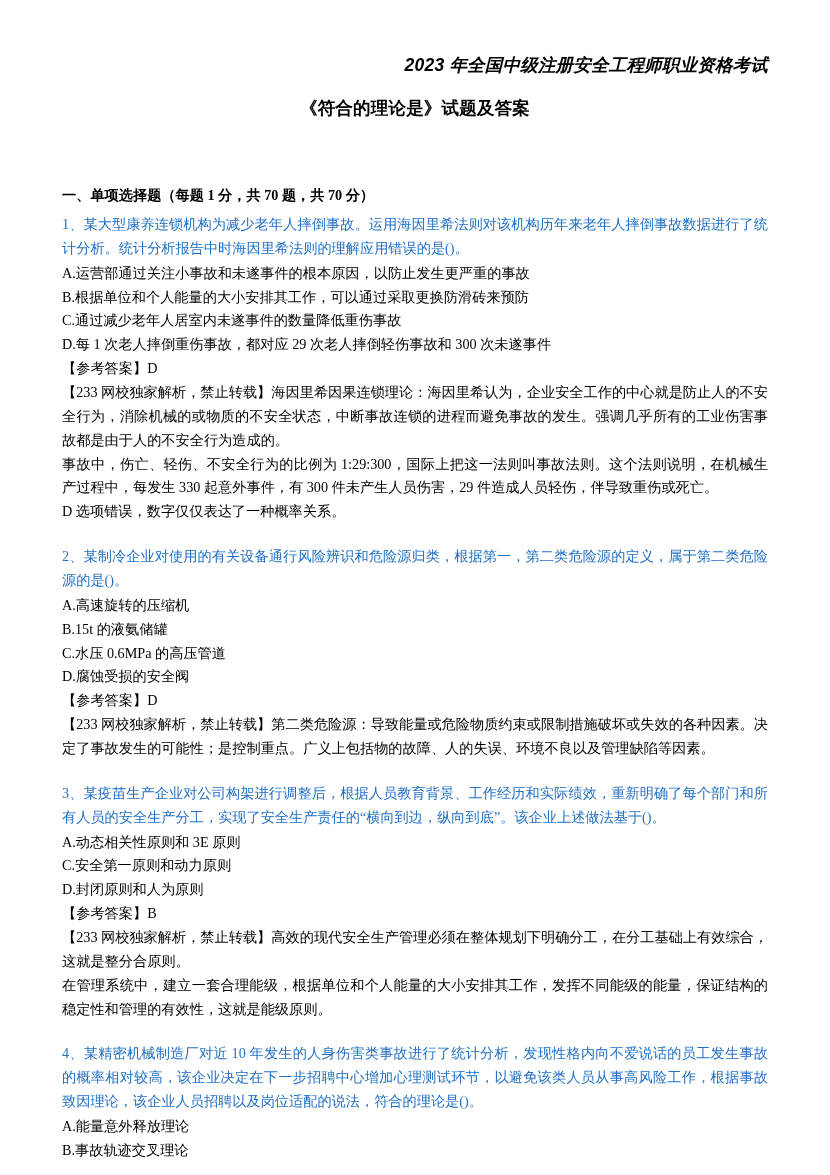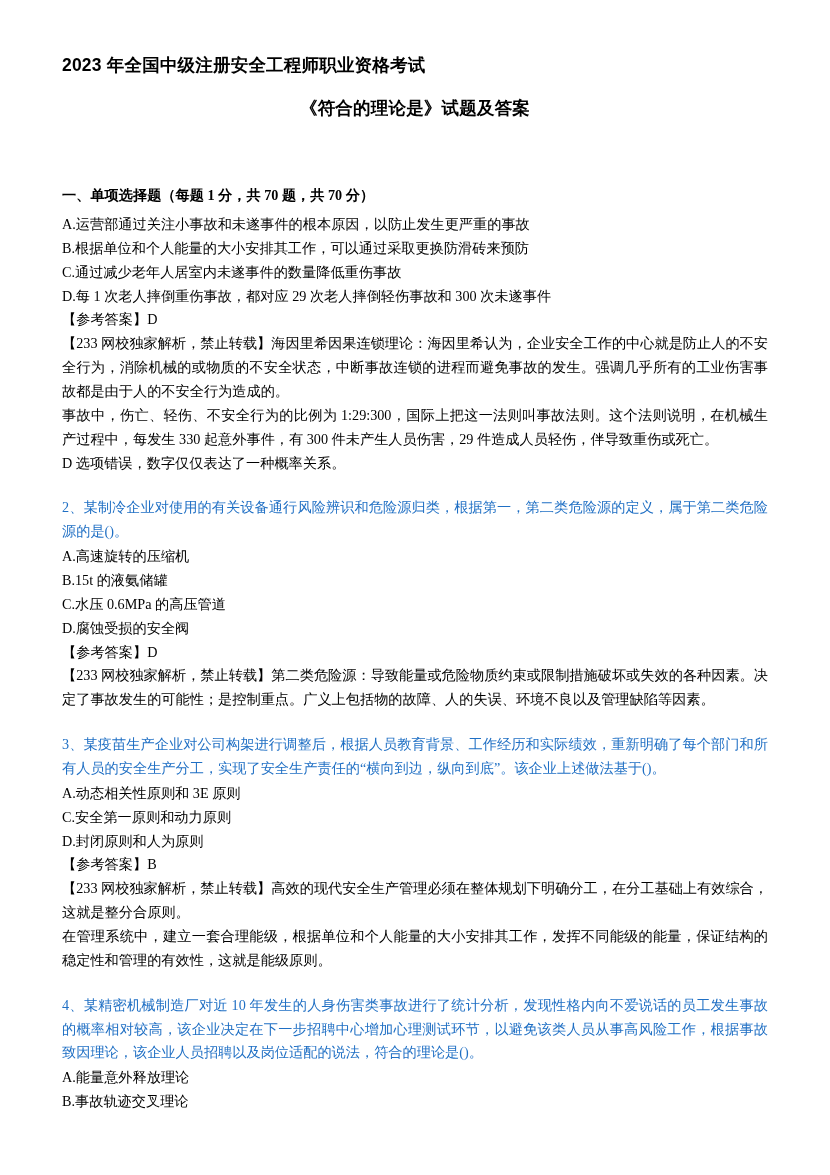--- a/index.html
+++ b/index.html
@@ -14,27 +14,28 @@
   .page {
     width: 830px;
     min-height: 1175px;
     margin: 0 auto;
     background: #ffffff;
     box-sizing: border-box;
     padding: 52px 62px 20px 62px;
     position: relative;
   }
   .doc-title {
-    text-align: left;
+    text-align: right;
     font-weight: bold;
     font-size: 17.5px;
     line-height: 1.55;
     letter-spacing: 0.2px;
     margin: 0 0 4px 0;
     font-family: "Liberation Sans", "DejaVu Sans", sans-serif;
+    font-style: italic;
   }
   .doc-subtitle {
     text-align: center;
     font-weight: bold;
     font-size: 17.5px;
     line-height: 1.55;
     letter-spacing: 0.2px;
     margin: 16px 0 0 0;
     font-family: "Liberation Sans", "DejaVu Sans", sans-serif;
   }
@@ -82,20 +83,21 @@
 <body>
 
 <div class="page">
 
   <div class="doc-title">2023 年全国中级注册安全工程师职业资格考试</div>
   <div class="doc-subtitle">《符合的理论是》试题及答案</div>
 
   <div class="section-head">一、单项选择题（每题 1 分，共 70 题，共 70 分）</div>
 
   <div class="q-block">
+    <div class="q-stem">1、某大型康养连锁机构为减少老年人摔倒事故。运用海因里希法则对该机构历年来老年人摔倒事故数据进行了统计分析。统计分析报告中时海因里希法则的理解应用错误的是()。</div>
     <div class="q-opt">A.运营部通过关注小事故和未遂事件的根本原因，以防止发生更严重的事故</div>
     <div class="q-opt">B.根据单位和个人能量的大小安排其工作，可以通过采取更换防滑砖来预防</div>
     <div class="q-opt">C.通过减少老年人居室内未遂事件的数量降低重伤事故</div>
     <div class="q-opt">D.每 1 次老人摔倒重伤事故，都对应 29 次老人摔倒轻伤事故和 300 次未遂事件</div>
     <div class="q-answer">【参考答案】D</div>
     <div class="q-explain">【233 网校独家解析，禁止转载】海因里希因果连锁理论：海因里希认为，企业安全工作的中心就是防止人的不安全行为，消除机械的或物质的不安全状态，中断事故连锁的进程而避免事故的发生。强调几乎所有的工业伤害事故都是由于人的不安全行为造成的。</div>
     <div class="q-explain">事故中，伤亡、轻伤、不安全行为的比例为 1:29:300，国际上把这一法则叫事故法则。这个法则说明，在机械生产过程中，每发生 330 起意外事件，有 300 件未产生人员伤害，29 件造成人员轻伤，伴导致重伤或死亡。</div>
     <div class="q-explain">D 选项错误，数字仅仅表达了一种概率关系。</div>
   </div>
 

